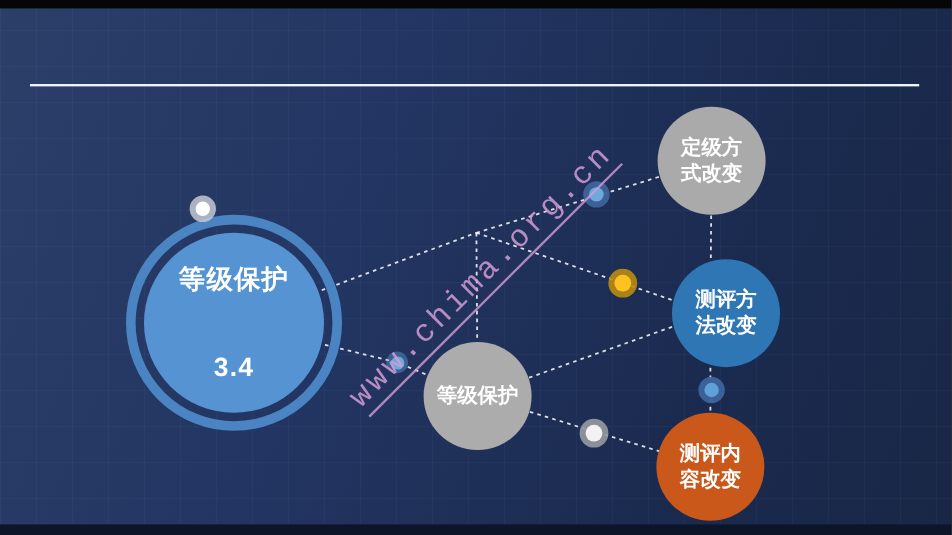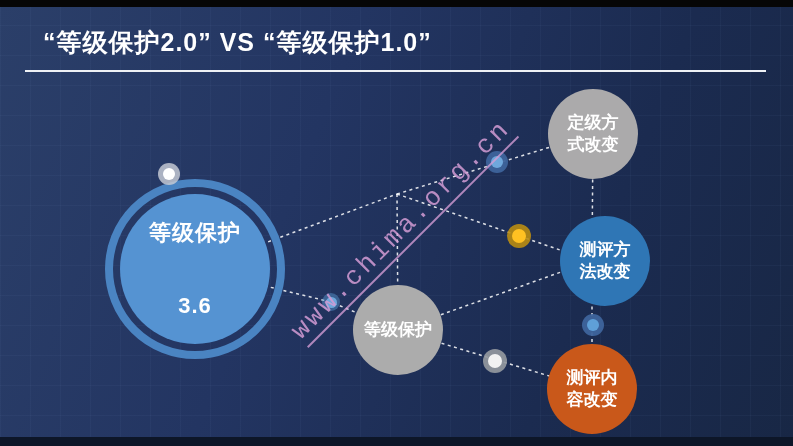--- a/index.html
+++ b/index.html
@@ -61,42 +61,41 @@
     font-size:26px;letter-spacing:3px;color:rgba(211,156,213,0.85);
     border-bottom:2px solid rgba(211,156,213,0.8);padding-bottom:1px;
   }
 </style>
 </head>
 <body>
 
 <div class="slide">
   <div class="top-bar"></div>
 
-  <div class="slide-title">“等级保护2.0” VS “等级保护1.0”</div>
   <div class="title-rule"></div>
 
   <svg class="links" width="793" height="446" viewBox="0 0 793 446">
     <g stroke="#ffffff" stroke-opacity="0.85" stroke-width="1.5" stroke-dasharray="3 3.5" fill="none">
       <line x1="195" y1="269" x2="397" y2="194"></line>
       <polyline points="195,269 331,302 398,330"></polyline>
       <line x1="397" y1="194" x2="398" y2="330"></line>
       <line x1="397" y1="194" x2="593" y2="134"></line>
       <line x1="397" y1="194" x2="592" y2="261"></line>
       <line x1="398" y1="330" x2="592" y2="261"></line>
       <line x1="398" y1="330" x2="592" y2="389"></line>
       <line x1="593" y1="134" x2="592" y2="261"></line>
       <line x1="592" y1="261" x2="592" y2="389"></line>
     </g>
   </svg>
 
   <div class="main-ring"></div>
 
   <div class="node main" style="background: rgb(85, 147, 210);">
     <span>等级保护</span>
-    <span>3.6</span>
+    <span>3.4</span>
   </div>
 
 
   <div class="node sat n-obj" style="background: rgb(172, 172, 172);">
     <span>等级保护</span>
     <span></span>
   </div>
 
   <div class="node sat n-grade" style="background: rgb(171, 170, 171);">
     <span>定级方</span>

